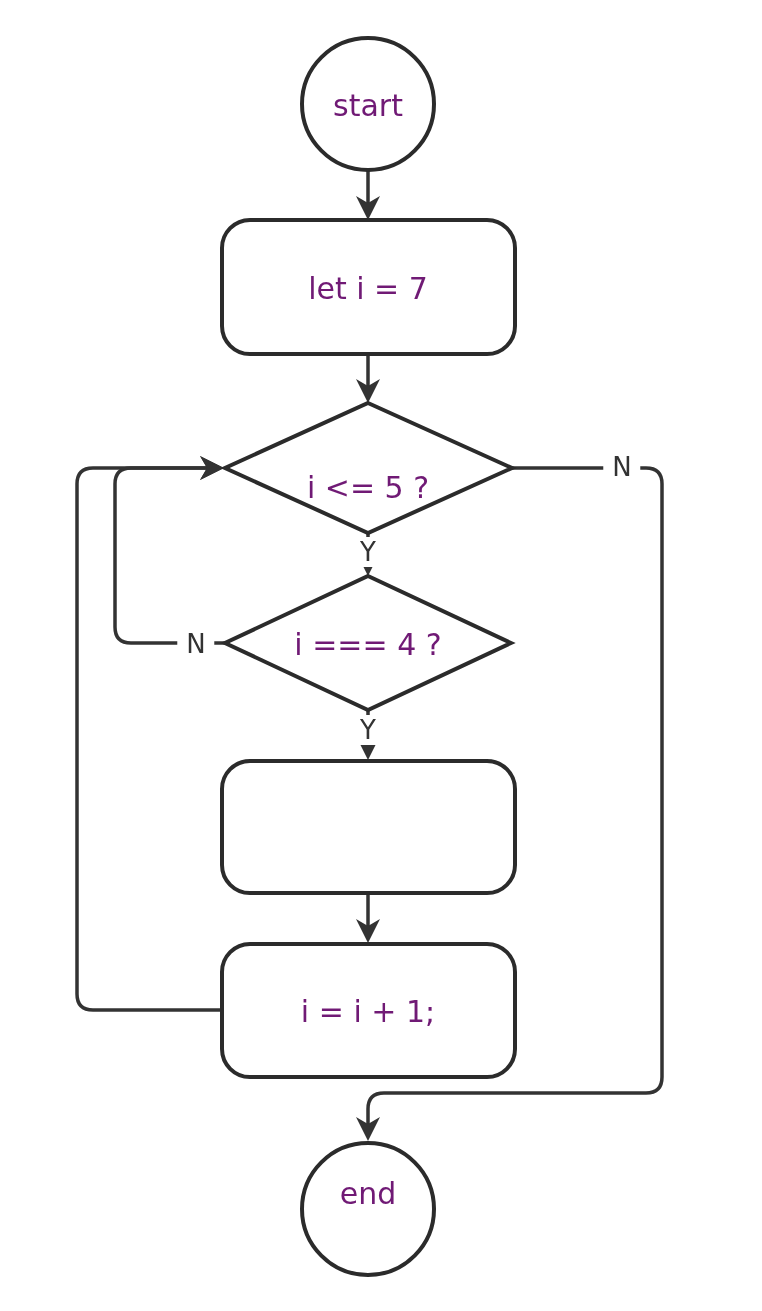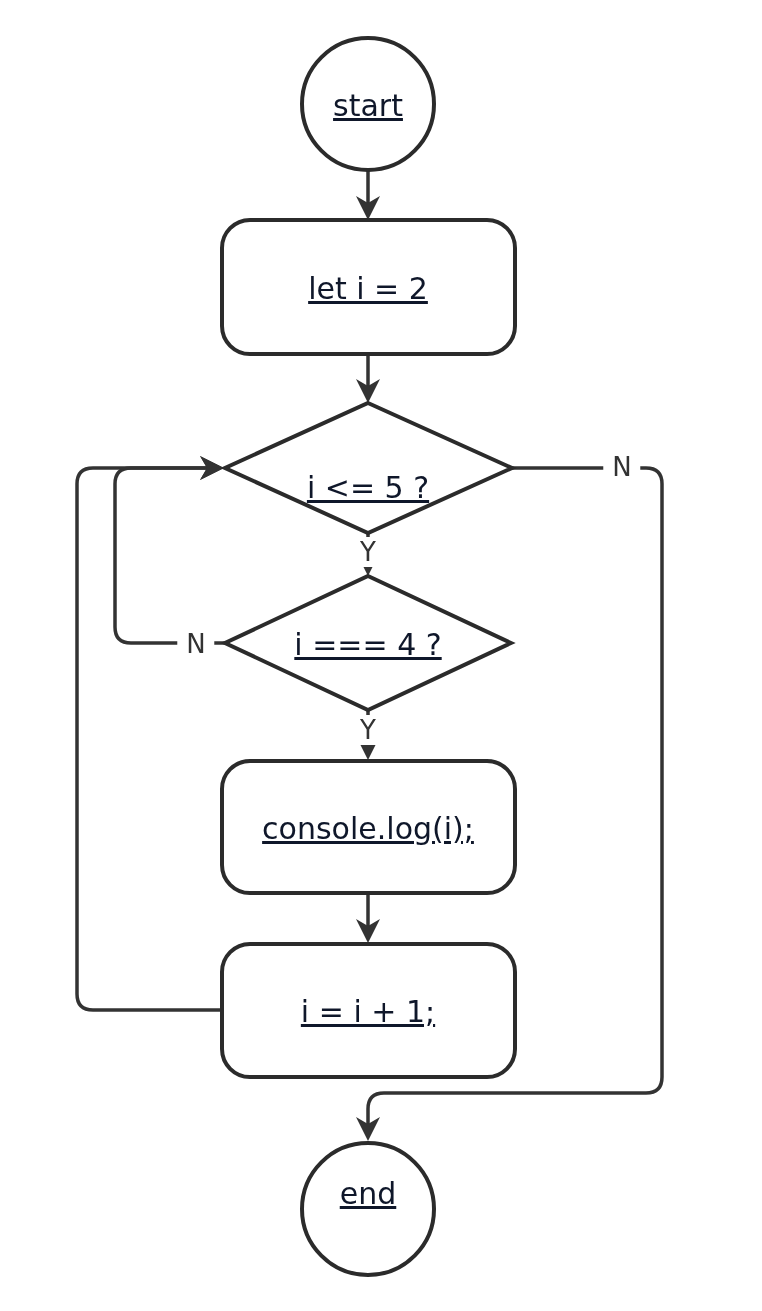--- a/index.html
+++ b/index.html
@@ -30,24 +30,23 @@
   .node-shape {
     fill: #ffffff;
     stroke: #2b2b2b;
     stroke-width: 4;
   }
   .node-label {
     position: absolute;
     transform: translate(-50%, -50%);
     font-size: 30px;
     line-height: 1.2;
-    color: #0f172a;
+    color: #701a75;
     white-space: nowrap;
     text-align: center;
-    text-decoration: underline;
   }
   .edge-label {
     position: absolute;
     transform: translate(-50%, -50%);
     font-size: 26px;
     line-height: 1;
     color: #333333;
     background: #ffffff;
     padding: 2px 9px;
     white-space: nowrap;
@@ -78,24 +77,23 @@
     <circle class="node-shape" cx="368" cy="104" r="66"></circle>
     <rect class="node-shape" x="222" y="220" width="293" height="134" rx="28"></rect>
     <polygon class="node-shape" points="368,403 512,468 368,533 225,468"></polygon>
     <polygon class="node-shape" points="368,576 511,643 368,710 225,643"></polygon>
     <rect class="node-shape" x="222" y="761" width="293" height="132" rx="28"></rect>
     <rect class="node-shape" x="222" y="944" width="293" height="133" rx="28"></rect>
     <circle class="node-shape" cx="368" cy="1209" r="66"></circle>
   </svg>
 
   <div class="node-label" style="left:368px; top:106px;">start</div>
-  <div class="node-label" style="left:368px; top:289px;">let i = 2</div>
+  <div class="node-label" style="left:368px; top:289px;">let i = 7</div>
   <div class="node-label" style="left:368px; top:488px;">i &lt;= 5 ?</div>
   <div class="node-label" style="left:368px; top:645px;">i === 4 ?</div>
-  <div class="node-label" style="left:368px; top:829px;">console.log(i);</div>
   <div class="node-label" style="left:368px; top:1012px;text-align:right;">i = i + 1;</div>
   <div class="node-label" style="left:368px; top:1194px;">end</div>
 
   <div class="edge-label" style="left:368px; top:552px;">Y</div>
   <div class="edge-label" style="left:622px; top:467px;">N</div>
   <div class="edge-label" style="left:368px; top:730px;">Y</div>
   <div class="edge-label" style="left:196px; top:644px;">N</div>
 
 </div>
 

